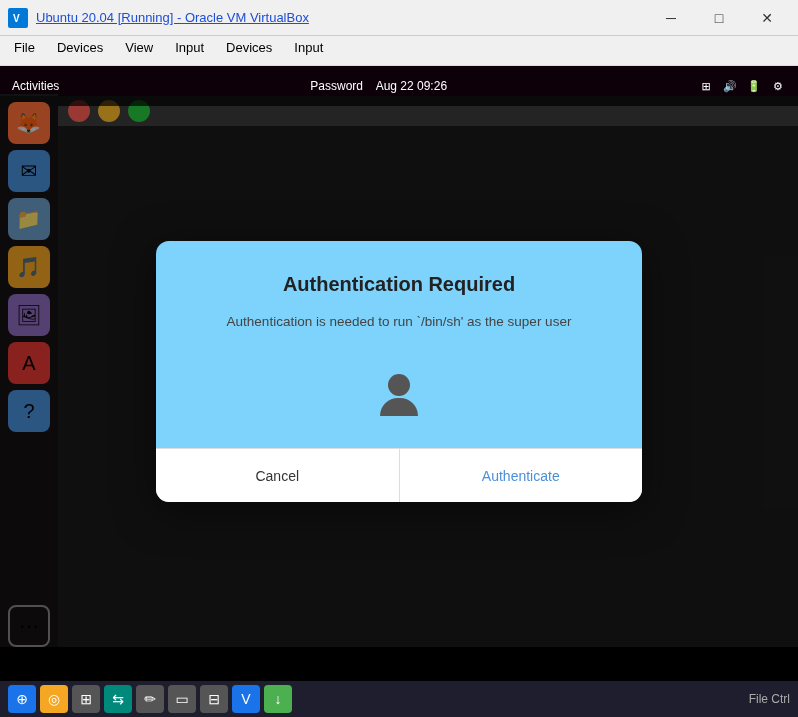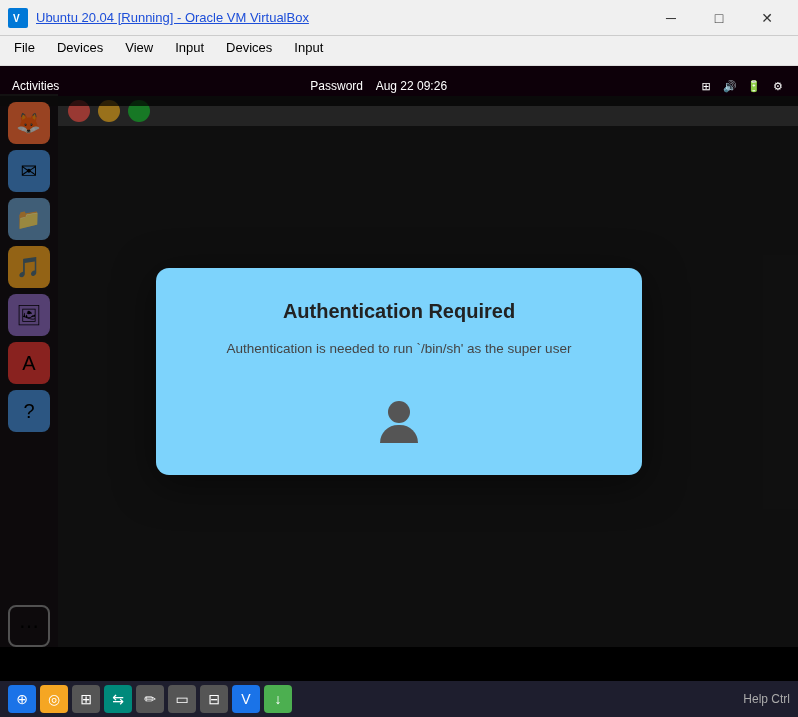--- a/index.html
+++ b/index.html
@@ -412,29 +412,33 @@
   <div id="dialog-overlay">
     <div id="auth-dialog">
       <div id="auth-dialog-body">
         <div id="auth-dialog-title">Authentication Required</div>
         <div id="auth-dialog-desc">Authentication is needed to run `/bin/sh' as the super user</div>
         <div id="user-avatar">
           <div class="avatar-head"></div>
           <div class="avatar-body"></div>
         </div>
       </div>
+      <div id="auth-dialog-footer">
+        <button id="cancel-btn">Cancel</button>
+        <button id="authenticate-btn">Authenticate</button>
+      </div>
     </div>
   </div>
 
 </div>
 
 <div id="taskbar">
   <div class="taskbar-icon blue">⊕</div>
   <div class="taskbar-icon orange">◎</div>
   <div class="taskbar-icon gray">⊞</div>
   <div class="taskbar-icon teal">⇆</div>
   <div class="taskbar-icon gray">✏</div>
   <div class="taskbar-icon gray">▭</div>
   <div class="taskbar-icon gray">⊟</div>
   <div class="taskbar-icon blue">V</div>
   <div class="taskbar-icon" style="background:#4caf50">↓</div>
-  <span class="taskbar-right-ctrl">Help Ctrl</span>
+  <span class="taskbar-right-ctrl">File Ctrl</span>
 </div>
 
 </body></html>

